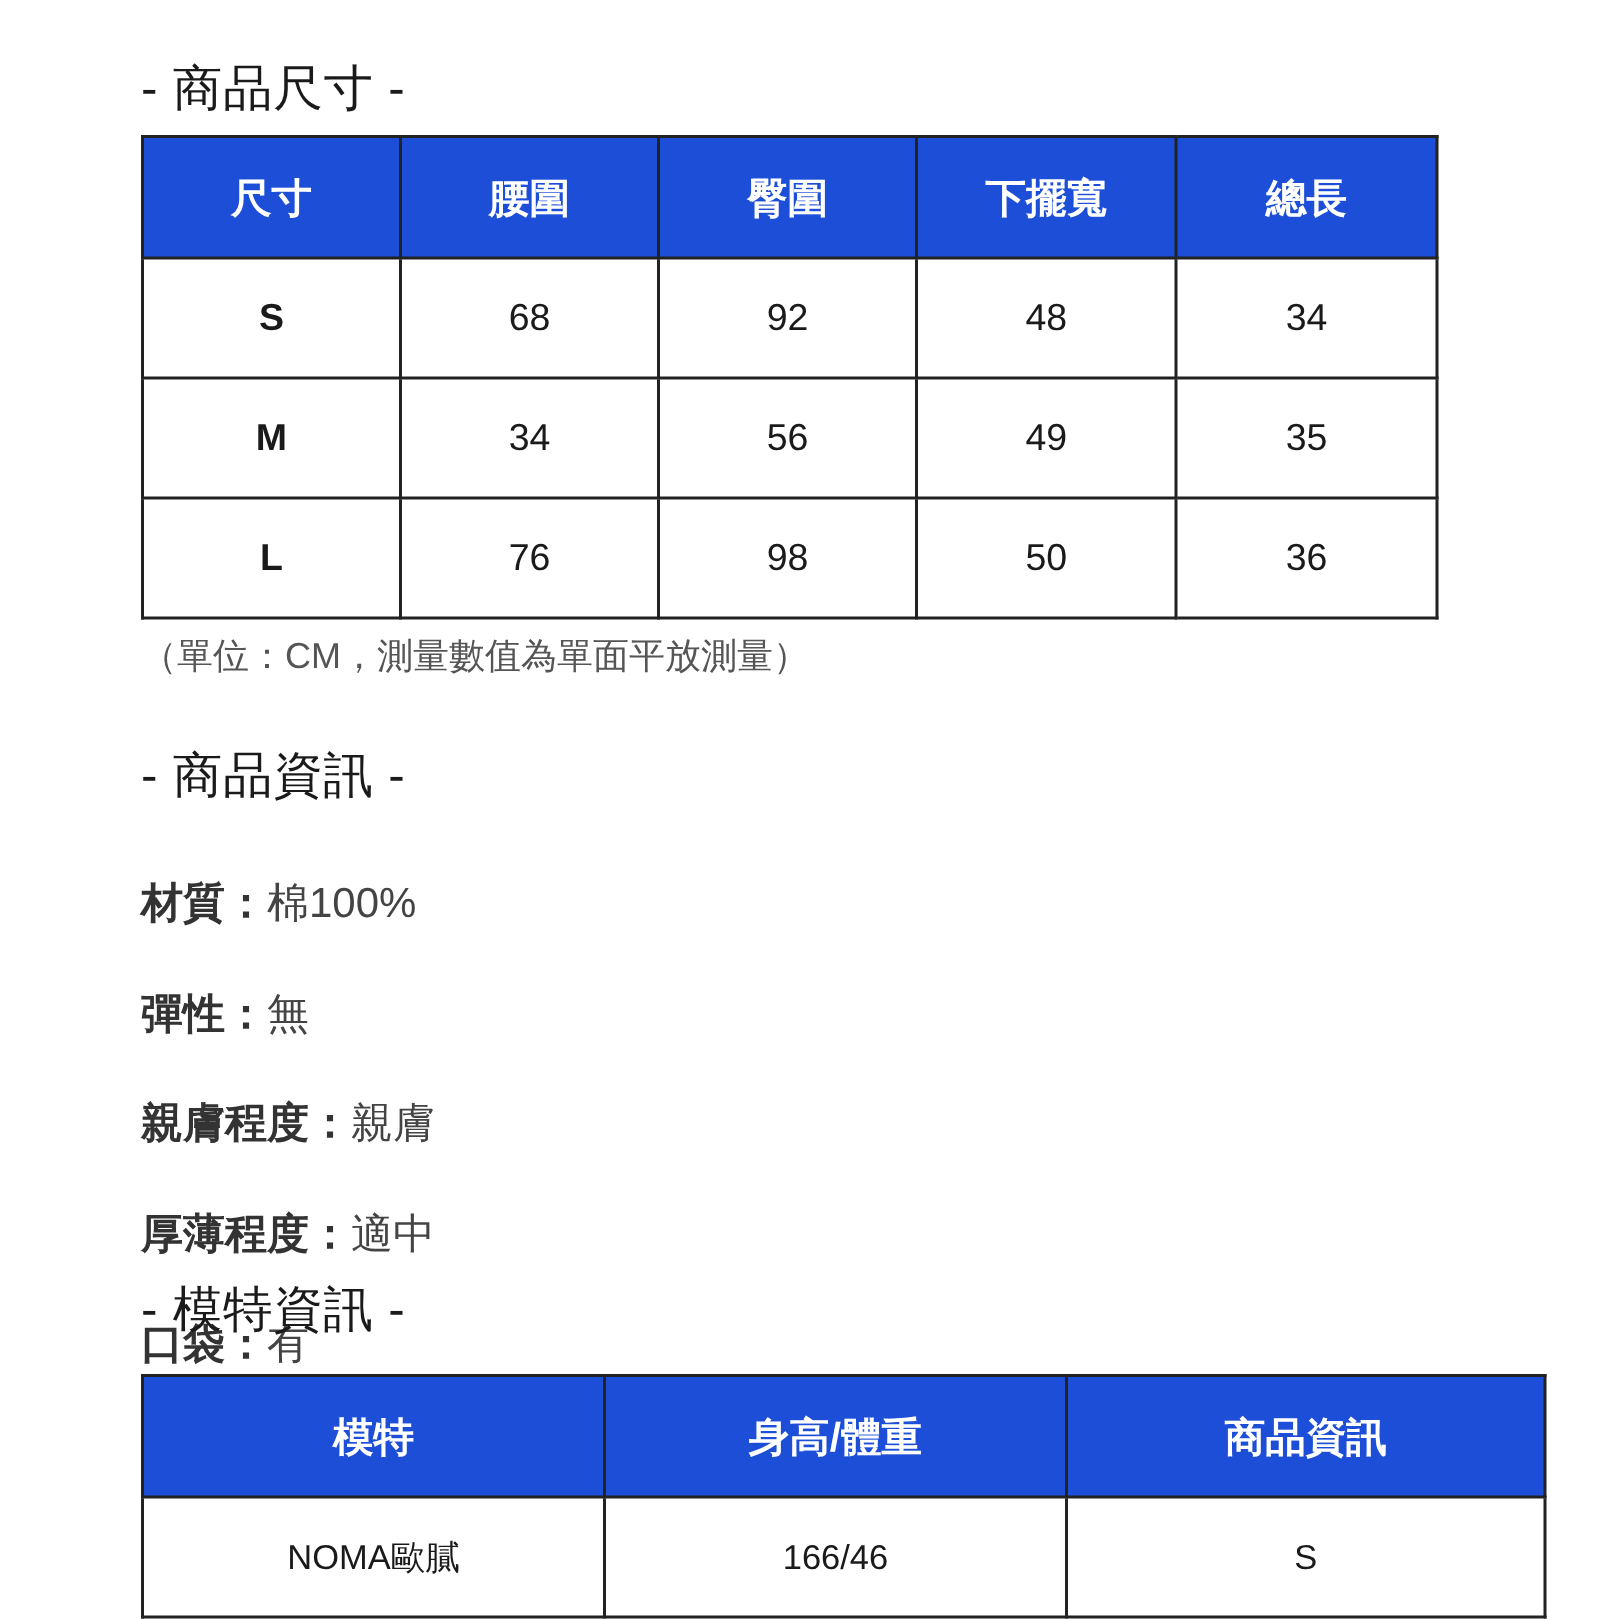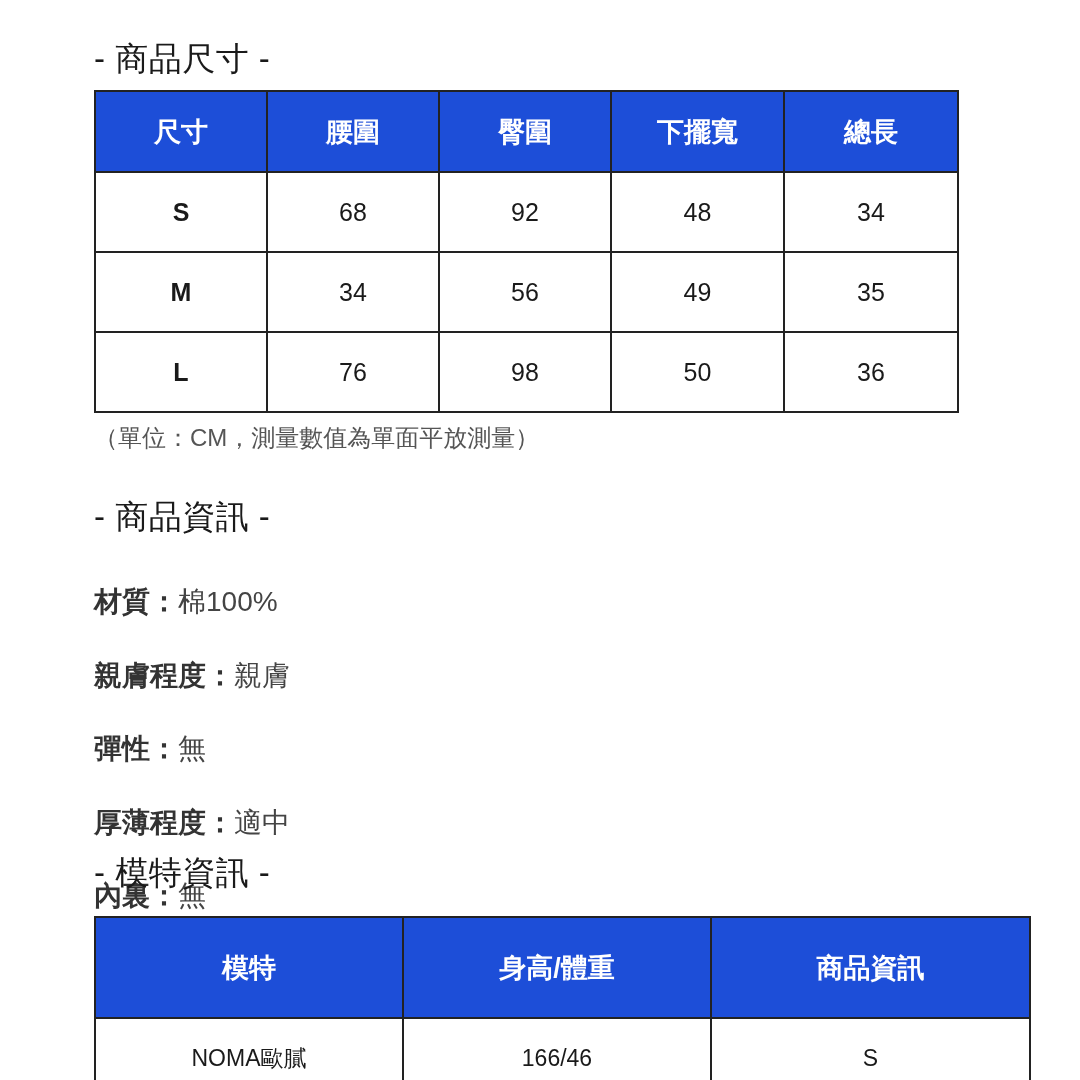--- a/index.html
+++ b/index.html
@@ -19,21 +19,21 @@
   }
   table.grid th {
     background:#1d4ed8; color:#ffffff; font-weight:bold; font-size:27px;
   }
   table.grid td { background:#fff; color:#1a1a1a; font-size:25px; }
   table.grid td.size-cell { font-weight:bold; }
   #size-table { left:94px; top:90px; width:863px; }
   #size-table th { height:81px; }
   #size-table td { height:80px; }
   #model-table { left:94px; top:916px; width:935px; }
-  #model-table th { height:101px; }
+  #model-table th { height:81px; }
   #model-table td { height:80px; font-size:23px; }
   .note {
     position:absolute; left:94px; top:424px; font-size:24px; color:#555; line-height:1.2;
   }
   .info-list { position:absolute; left:94px; top:550px; }
   .info-row { font-size:28px; line-height:43.6px; height:43.6px; color:#444; white-space:nowrap;margin-top:30px; }
   .info-key { font-weight:bold; color:#333; }
   .info-sep { font-weight:bold; color:#333; }
 </style>
 </head>
@@ -82,24 +82,23 @@
     </tr>
   </tbody>
 </table>
 
 <div class="note">（單位：CM，測量數值為單面平放測量）</div>
 
 <div class="section-title" style="top:500px;">- 商品資訊 -</div>
 
 <div class="info-list">
   <div class="info-row"><span class="info-key">材質</span><span class="info-sep">：</span><span>棉100%</span></div>
+  <div class="info-row"><span class="info-key">彈性</span><span class="info-sep">：</span><span>無</span></div>
   <div class="info-row"><span class="info-key">親膚程度</span><span class="info-sep">：</span><span>親膚</span></div>
-  <div class="info-row"><span class="info-key">彈性</span><span class="info-sep">：</span><span>無</span></div>
   <div class="info-row"><span class="info-key">厚薄程度</span><span class="info-sep">：</span><span>適中</span></div>
-  <div class="info-row"><span class="info-key">內裏</span><span class="info-sep">：</span><span>無</span></div>
   <div class="info-row"><span class="info-key">口袋</span><span class="info-sep">：</span><span>有</span></div>
 </div>
 
 <div class="section-title" style="top:856px;">- 模特資訊 -</div>
 
 <table class="grid" id="model-table">
   <colgroup>
       <col style="width:308px">
       <col style="width:308px">
       <col style="width:319px">

